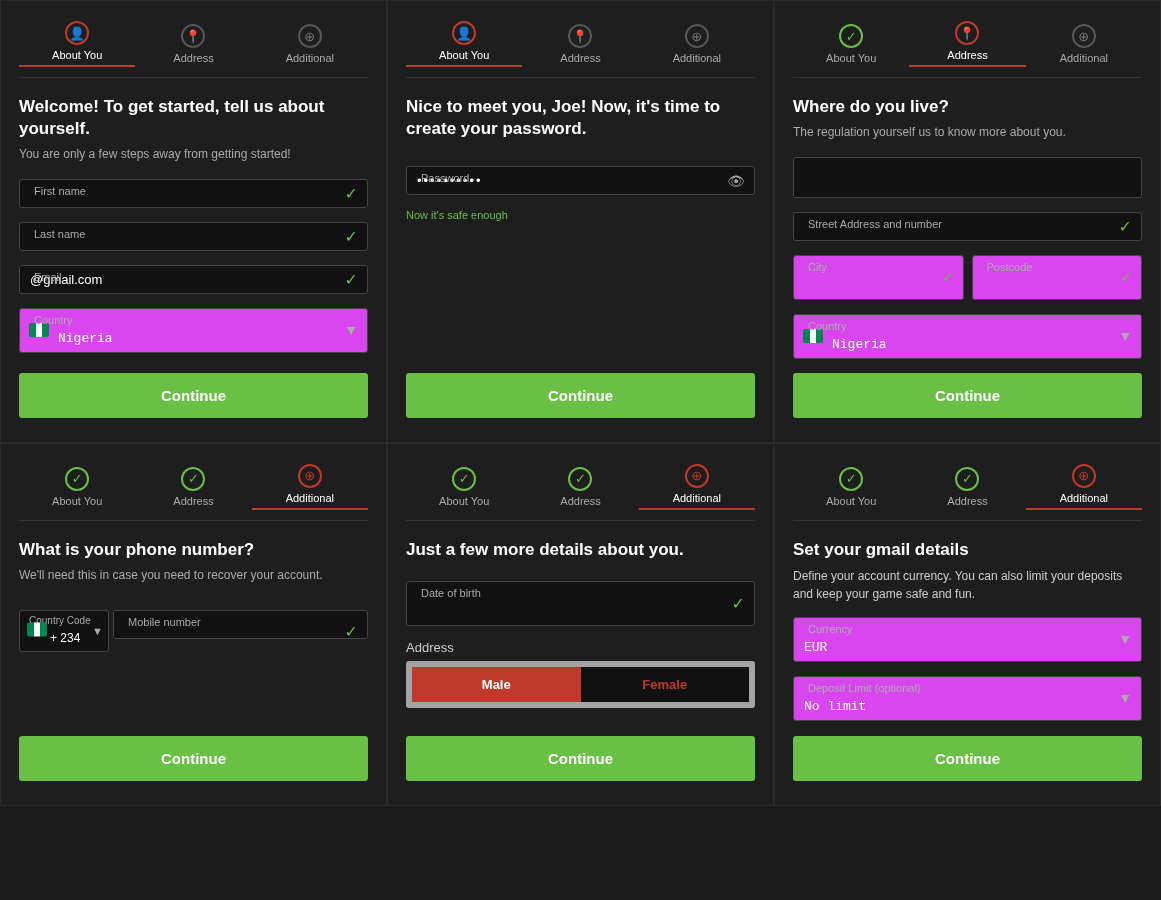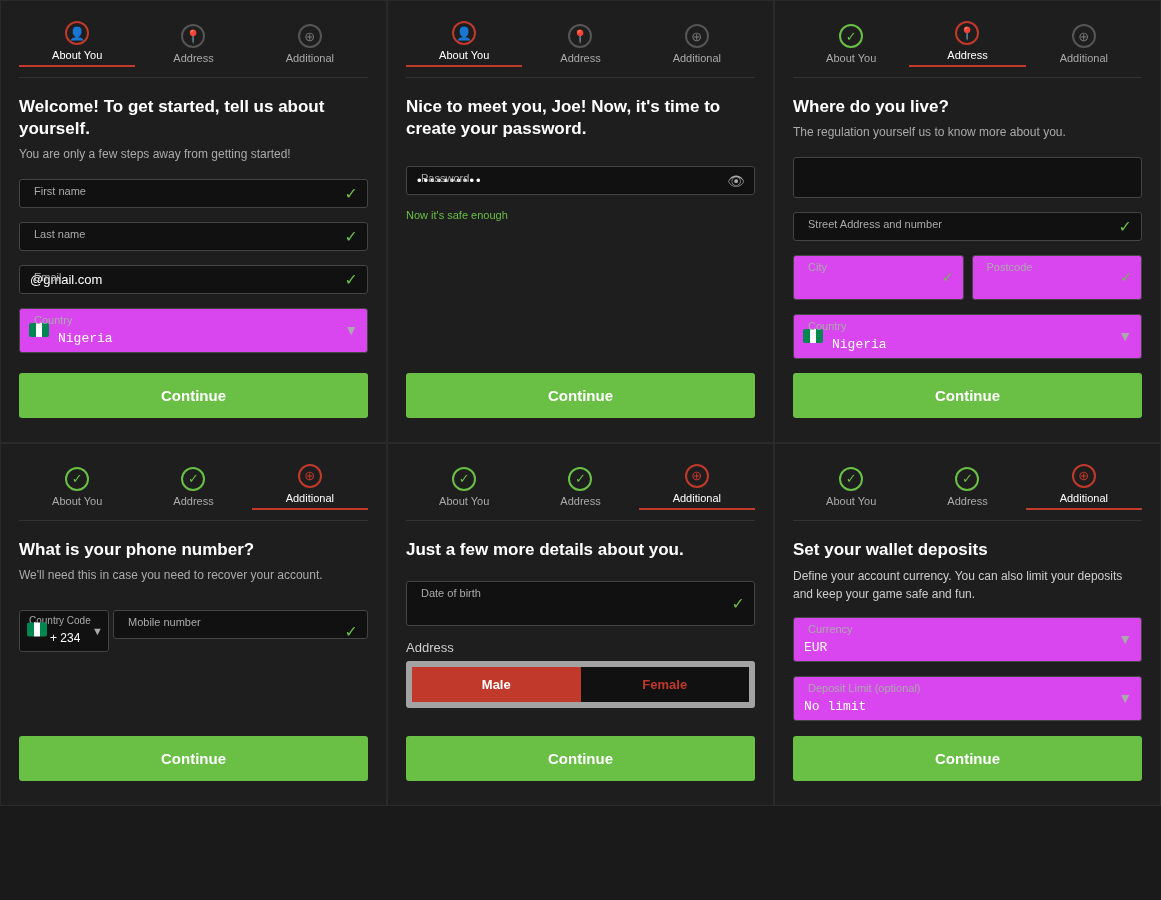--- a/index.html
+++ b/index.html
@@ -481,21 +481,21 @@
       </div>
       <div class="step complete">
         <div class="step-icon icon-complete">✓</div>
         <span class="step-label">Address</span>
       </div>
       <div class="step active">
         <div class="step-icon icon-active">⊕</div>
         <span class="step-label">Additional</span>
       </div>
     </div>
-    <div class="panel-title">Set your wallet deposits</div>
+    <div class="panel-title">Set your gmail details</div>
     <div class="info-text">Define your account currency. You can also limit your deposits and keep your game safe and fun.</div>
     <div class="field-group select-wrapper">
       <span class="field-label">Currency</span>
       <select class="field-select">
         <option>EUR</option>
         <option>USD</option>
         <option>GBP</option>
         <option>NGN</option>
       </select>
       <span class="select-arrow">▼</span>

